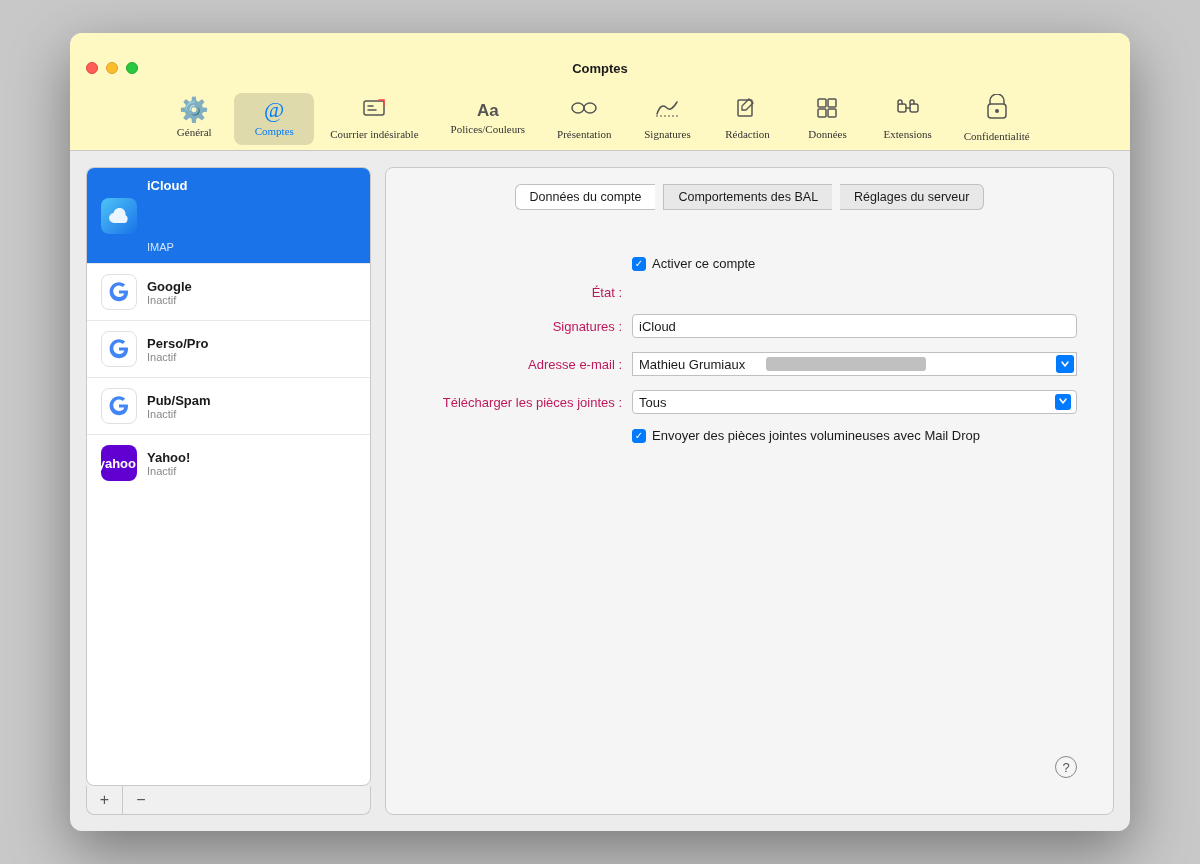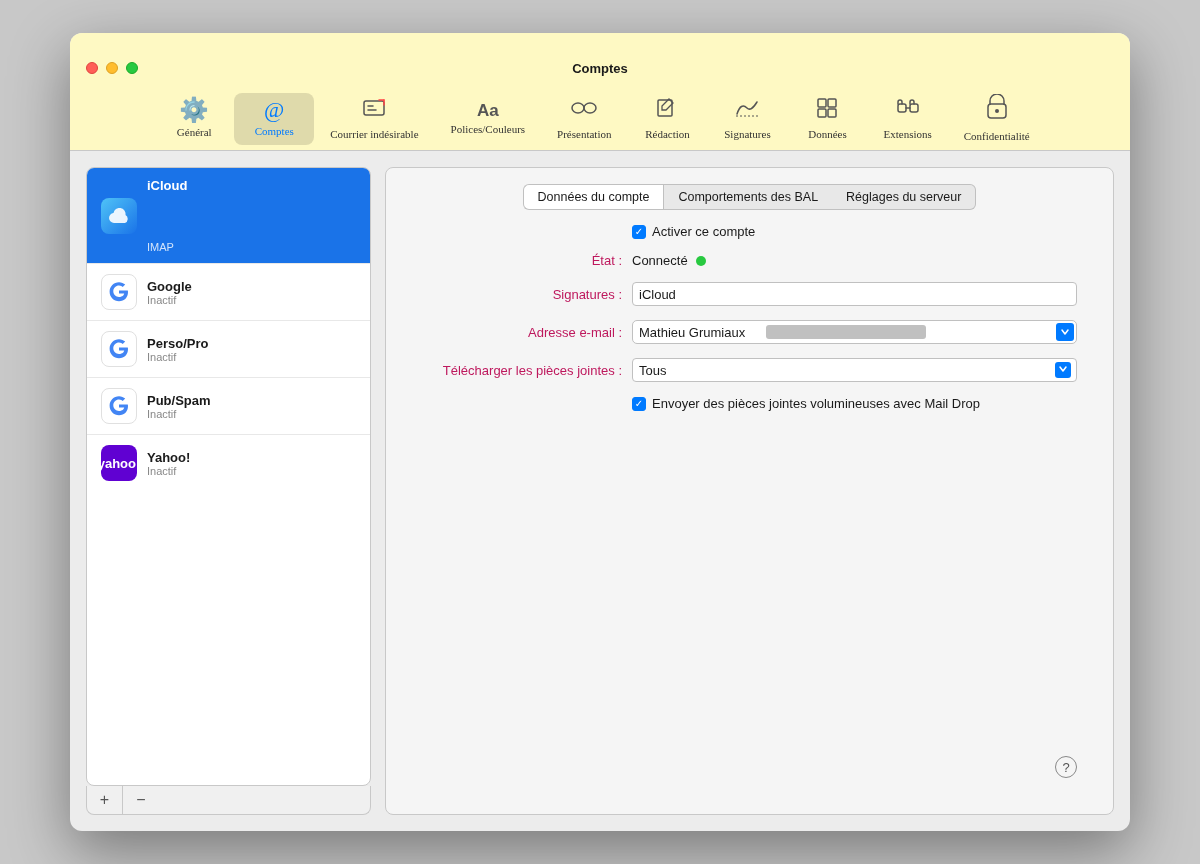--- a/index.html
+++ b/index.html
@@ -237,22 +237,22 @@
       border-radius: 8px;
       border: 1px solid #c8c8c8;
       display: flex;
       flex-direction: column;
       padding: 16px;
     }
 
     
     .tabs {
       display: flex;
-      gap: 0;
-      margin-bottom: 4px;
+      gap: 8px;
+      margin-bottom: 36px;
       justify-content: center;
     }
 
     .tab-btn {
       padding: 5px 14px;
       font-size: 12.5px;
       cursor: pointer;
       background: #e8e8e8;
       border: 1px solid #c0c0c0;
       color: #1a1a1a;
@@ -469,36 +469,36 @@
           <svg width="28" height="24" viewBox="0 0 28 24" fill="none">
             <ellipse cx="8" cy="12" rx="6" ry="5" stroke="#555" stroke-width="1.5"></ellipse>
             <ellipse cx="20" cy="12" rx="6" ry="5" stroke="#555" stroke-width="1.5"></ellipse>
           </svg>
         </span>
         <span class="label">Présentation</span>
       </div>
 
       <div class="toolbar-item">
         <span class="icon">
+          <svg width="28" height="24" viewBox="0 0 28 24" fill="none">
+            <path d="M4 18 Q8 6 14 12 Q18 16 24 6" stroke="#555" stroke-width="1.5" fill="none" stroke-linecap="round"></path>
+            <line x1="3" y1="20" x2="25" y2="20" stroke="#555" stroke-width="1" stroke-dasharray="2,2"></line>
+          </svg>
+        </span>
+        <span class="label">Signatures</span>
+      </div>
+
+      <div class="toolbar-item">
+        <span class="icon">
           <svg width="24" height="24" viewBox="0 0 24 24" fill="none">
             <rect x="3" y="4" width="14" height="16" rx="1" stroke="#555" stroke-width="1.5"></rect>
             <path d="M14 3l4 4-7 7H7v-4l7-7z" stroke="#555" stroke-width="1.3" fill="none"></path>
           </svg>
         </span>
         <span class="label">Rédaction</span>
-      </div>
-
-      <div class="toolbar-item">
-        <span class="icon">
-          <svg width="28" height="24" viewBox="0 0 28 24" fill="none">
-            <path d="M4 18 Q8 6 14 12 Q18 16 24 6" stroke="#555" stroke-width="1.5" fill="none" stroke-linecap="round"></path>
-            <line x1="3" y1="20" x2="25" y2="20" stroke="#555" stroke-width="1" stroke-dasharray="2,2"></line>
-          </svg>
-        </span>
-        <span class="label">Signatures</span>
       </div>
 
       <div class="toolbar-item">
         <span class="icon">
           <svg width="24" height="24" viewBox="0 0 24 24" fill="none">
             <rect x="3" y="3" width="8" height="8" rx="1" stroke="#555" stroke-width="1.5"></rect>
             <rect x="13" y="3" width="8" height="8" rx="1" stroke="#555" stroke-width="1.5"></rect>
             <rect x="3" y="13" width="8" height="8" rx="1" stroke="#555" stroke-width="1.5"></rect>
             <rect x="13" y="13" width="8" height="8" rx="1" stroke="#555" stroke-width="1.5"></rect>
           </svg>
@@ -616,37 +616,33 @@
 
         <div class="form-row checkbox-row">
           <label class="checkbox-label">
             <div class="checkbox">✓</div>
             <span>Activer ce compte</span>
           </label>
         </div>
 
         <div class="form-row">
           <span class="form-label">État :</span>
-          <div class="form-value">
-            <span class="status-text">Connecté</span>
-            <div class="status-dot"></div>
-          </div>
         </div>
 
         <div class="form-row">
           <span class="form-label">Signatures :</span>
           <div class="form-value">
             <input type="text" class="text-input" value="iCloud" style="">
           </div>
         </div>
 
         <div class="form-row">
           <span class="form-label">Adresse e-mail :</span>
           <div class="form-value">
-            <div style="flex:1; height:24px; border:1px solid #c0c0c0; border-radius:5px; background:white; display:flex; align-items:center; padding:0 6px; gap:21px; position:relative;">
+            <div style="flex:1; height:24px; border:1px solid #c0c0c0; border-radius:0; background:white; display:flex; align-items:center; padding:0 6px; gap:21px; position:relative;">
               <span style="font-size:13px; color:#1a1a1a;">Mathieu Grumiaux</span>
               <span class="email-redacted"></span>
               <div style="position:absolute; right:2px; top:2px; width:18px; height:18px; background:#007aff; border-radius:3px; display:flex; align-items:center; justify-content:center;">
                 <svg width="10" height="10" viewBox="0 0 10 10" fill="none">
                   <path d="M2 3l3 4 3-4" stroke="white" stroke-width="1.5" stroke-linecap="round" stroke-linejoin="round"></path>
                 </svg>
               </div>
             </div>
           </div>
         </div>

